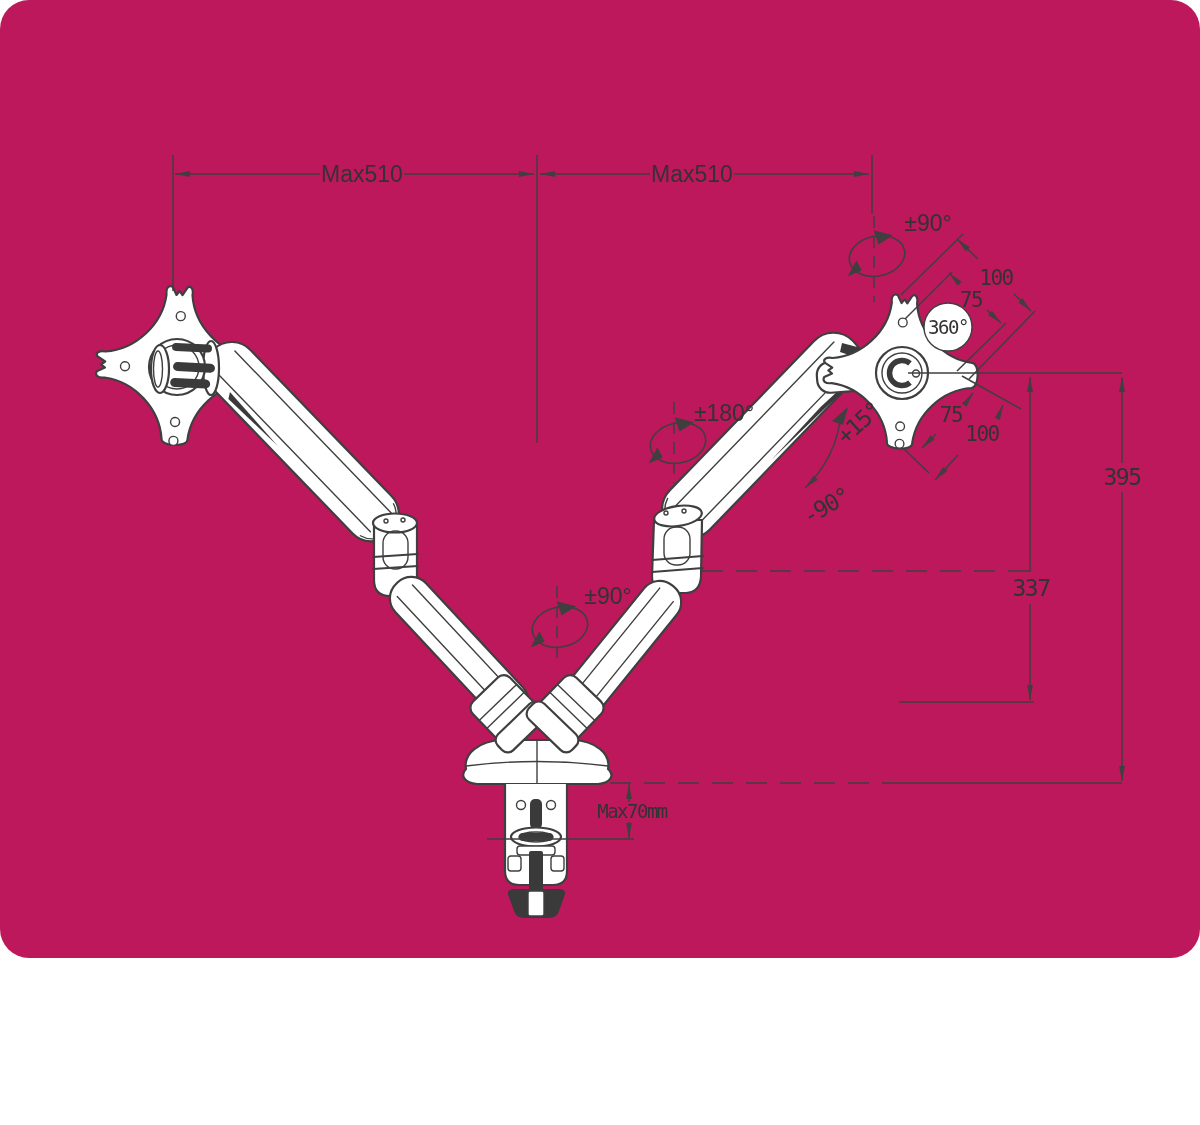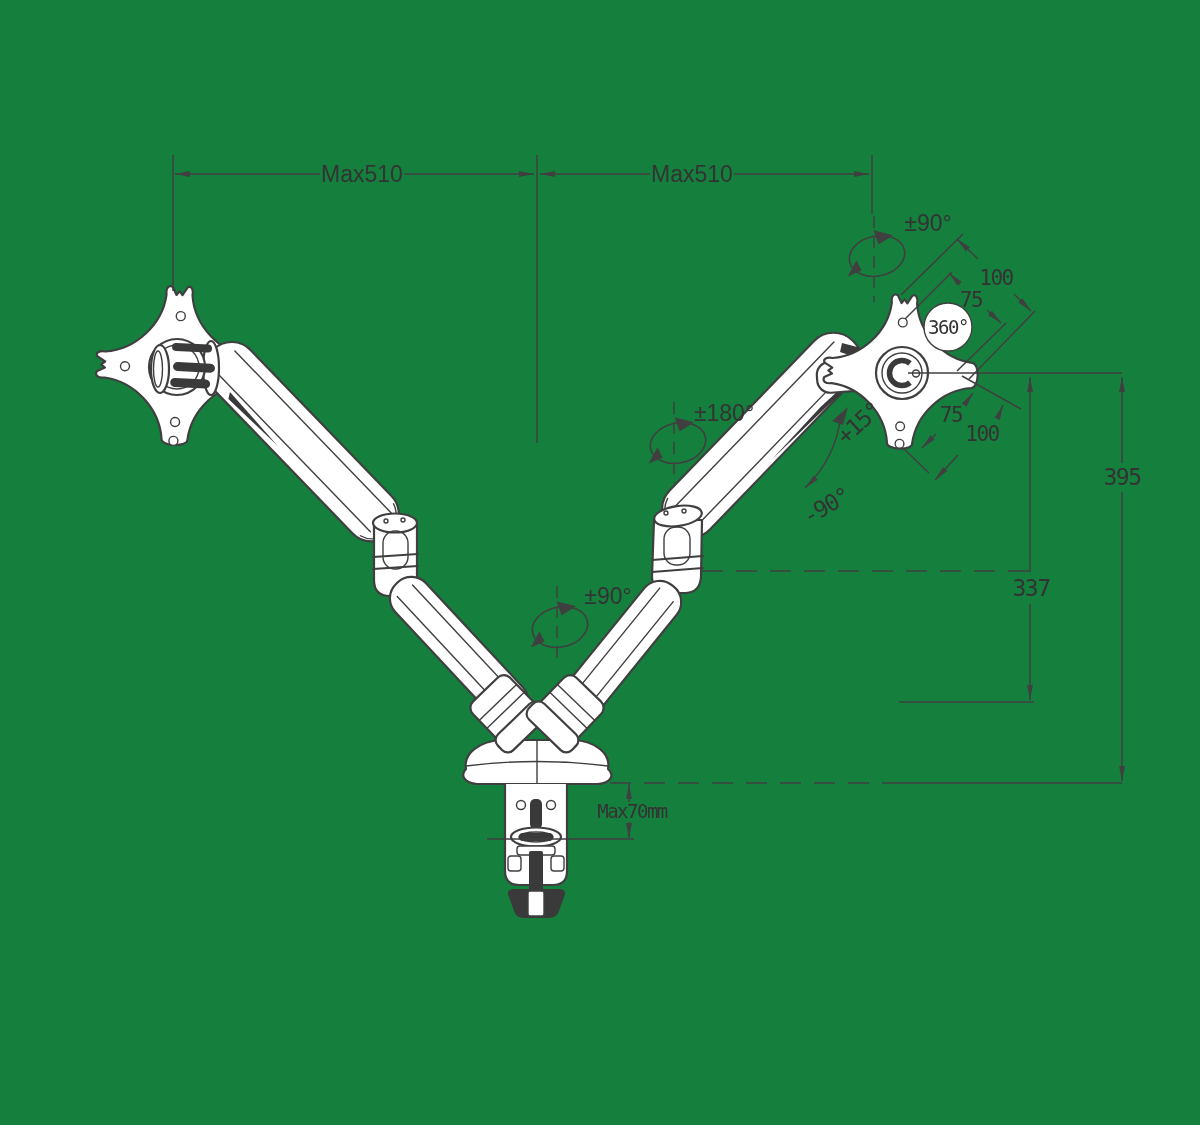--- a/index.html
+++ b/index.html
@@ -1,16 +1,16 @@
 <!DOCTYPE html>
 <html><head>
 <meta charset="utf-8">
 <style>
   html,body{margin:0;padding:0;background:#ffffff;}
-  .page{width:1200px;height:1125px;background:#15803d;position:relative;overflow:hidden;}
+  .page{width:1200px;height:958px;background:#be185d;position:relative;overflow:hidden;border-radius:29px;}
   svg{display:block;}
   
   .wf{fill:#ffffff;stroke:#3f3f3f;stroke-width:2.2;stroke-linejoin:round;stroke-linecap:round;}
   .ln{fill:none;stroke:#3f3f3f;stroke-width:2;stroke-linejoin:round;stroke-linecap:round;}
   .thin{stroke-width:1.4;}
   .dk{fill:#3a3a3a;stroke:none;}
   .dim{fill:none;stroke:#3f3f3f;stroke-width:1.5;}
   .dashed{stroke-dasharray:21 13;}
   .axis{stroke-dasharray:12 8;}
   text.tsans{font-family:"Liberation Sans",sans-serif;font-size:23px;fill:#333333;text-anchor:middle;}

